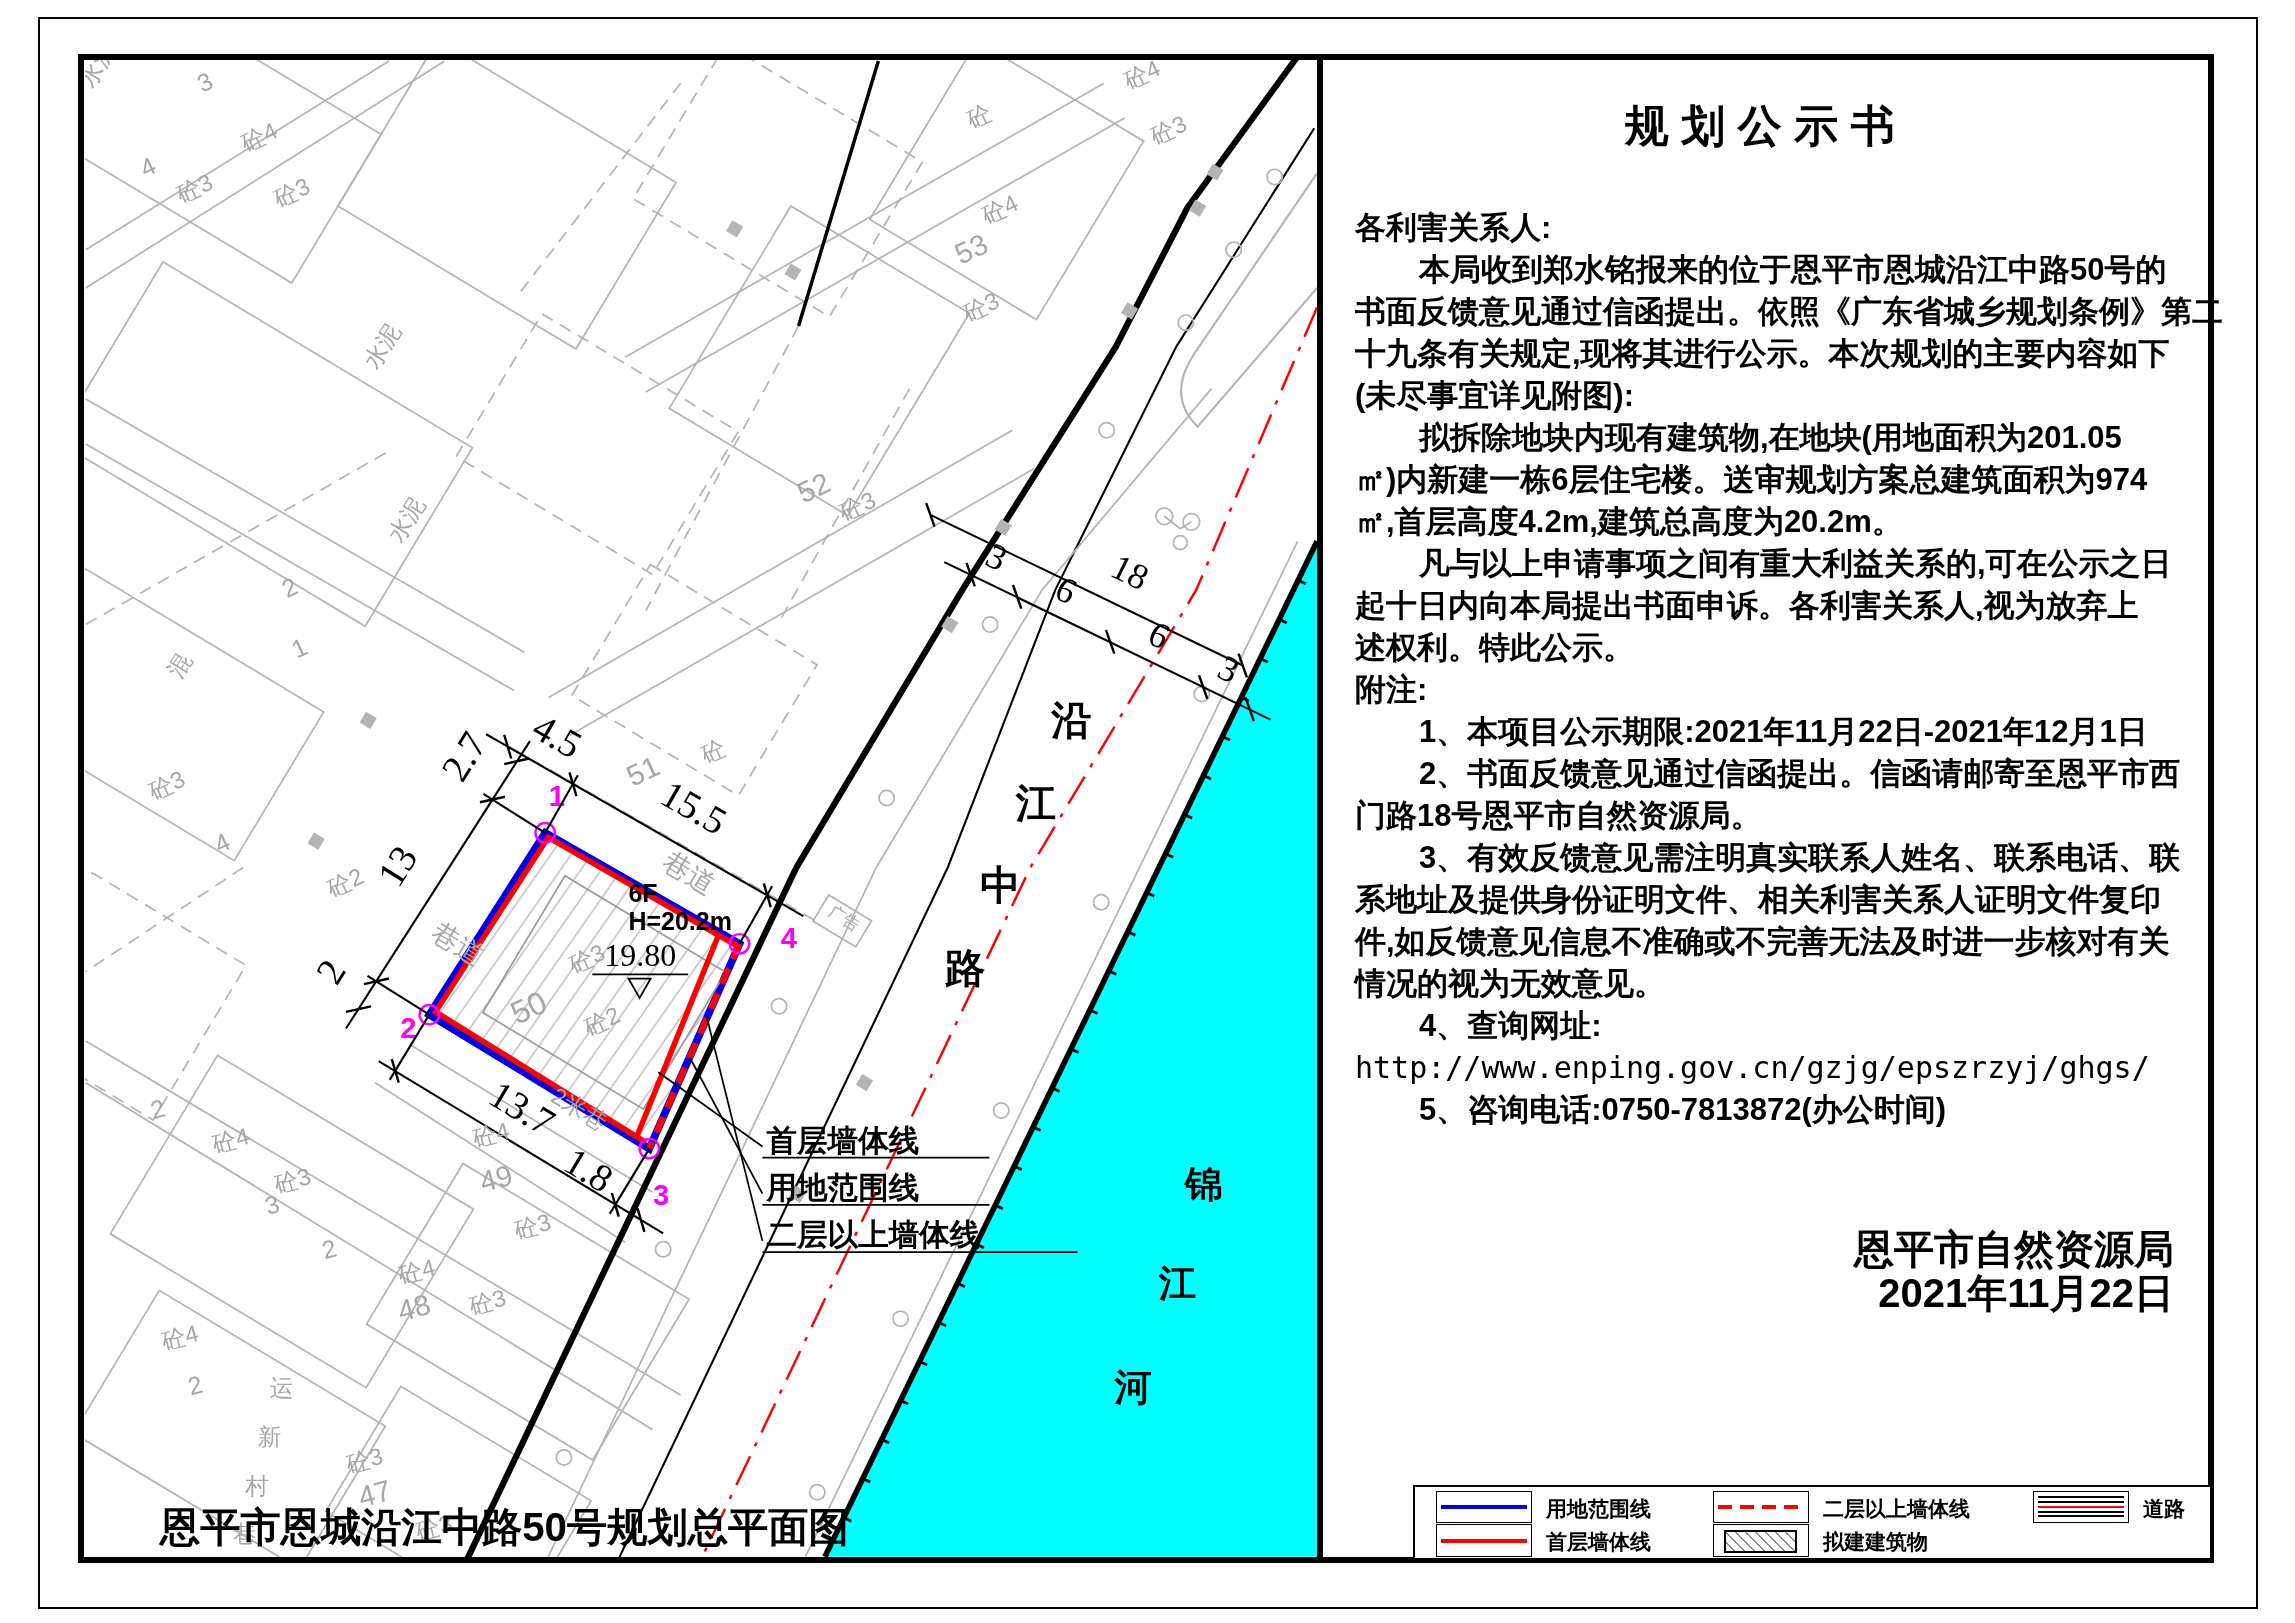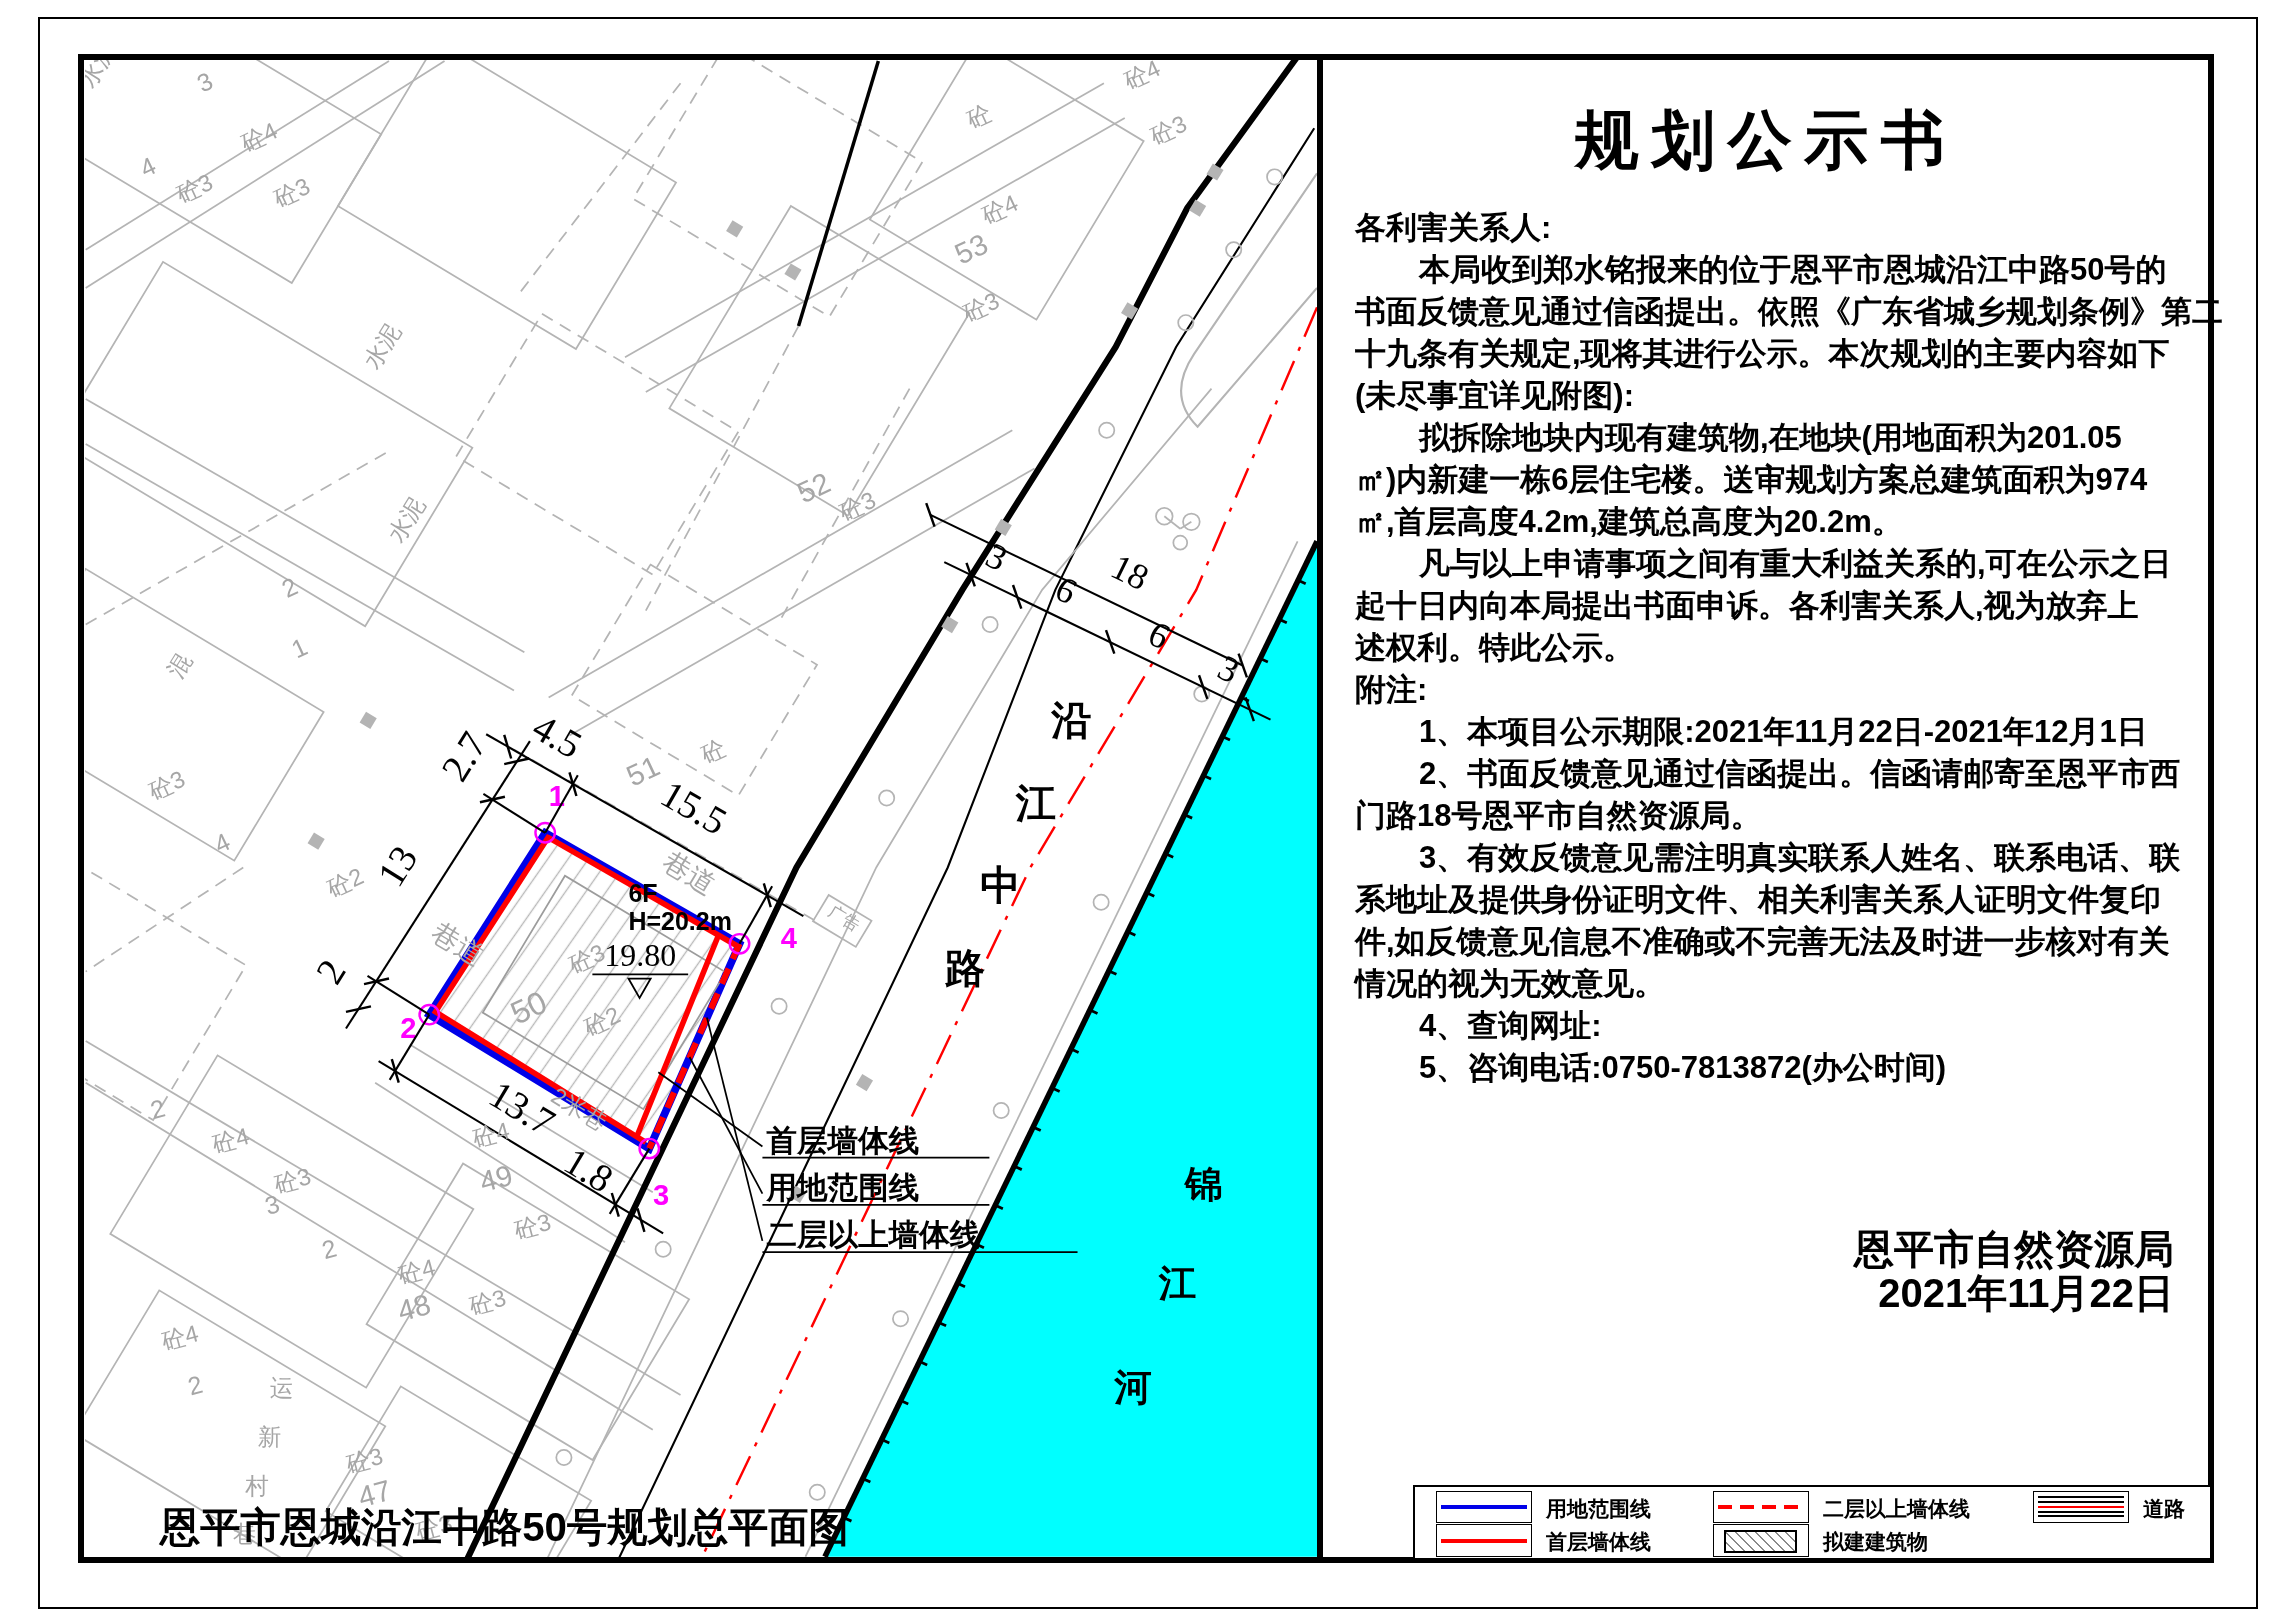--- a/index.html
+++ b/index.html
@@ -4,21 +4,21 @@
 <style>
   html,body{margin:0;padding:0;background:#888;}
   .page{position:relative;width:2295px;height:1624px;background:#ffffff;overflow:hidden;
         font-family:"Liberation Sans",sans-serif;color:#000;}
   .abs{position:absolute;}
   .outer-frame{left:38px;top:17.4px;width:2216px;height:1588px;border:2.8px solid #000;}
   .inner-frame{left:78px;top:54px;width:2124px;height:1497px;border:6.2px solid #000;}
   .panel-divider{left:1317px;top:60px;width:6.2px;height:1497px;background:#000;}
   
   .right-title{left:1323px;top:97px;width:886px;text-align:center;
-               font-size:64px;font-weight:bold;letter-spacing:12.5px;}
+               font-size:44px;font-weight:bold;letter-spacing:12.5px;}
   .notice-body{left:1355px;top:207px;width:845px;font-size:31px;font-weight:bold;line-height:42px;}
   .notice-body .ln{white-space:nowrap;height:42px;}
   .notice-body .ind{text-indent:64px;}
   .notice-body .mono{font-family:"DejaVu Sans Mono",monospace;font-weight:normal;font-size:30px;}
   .sig{left:1355px;width:819px;text-align:right;font-size:40px;font-weight:bold;white-space:nowrap;}
   
   .legend-box{left:1413px;top:1485px;width:795px;height:71px;
               border-left:2.8px solid #000;border-top:2.8px solid #000;background:#fff;}
   .lg-item{position:absolute;height:30.5px;}
   .lg-swatch{position:absolute;width:94px;height:30.5px;border:1.4px solid #000;background:#fff;}
@@ -346,20 +346,21 @@
     <div class="ln">述权利。特此公示。</div>
     <div class="ln">附注:</div>
     <div class="ln ind">1、本项目公示期限:2021年11月22日-2021年12月1日</div>
     <div class="ln ind">2、书面反馈意见通过信函提出。信函请邮寄至恩平市西</div>
     <div class="ln">门路18号恩平市自然资源局。</div>
     <div class="ln ind">3、有效反馈意见需注明真实联系人姓名、联系电话、联</div>
     <div class="ln">系地址及提供身份证明文件、相关利害关系人证明文件复印</div>
     <div class="ln">件,如反馈意见信息不准确或不完善无法及时进一步核对有关</div>
     <div class="ln">情况的视为无效意见。</div>
     <div class="ln ind">4、查询网址:</div>
+    <div class="ln mono">http://www.enping.gov.cn/gzjg/epszrzyj/ghgs/</div>
     <div class="ln ind">5、咨询电话:0750-7813872(办公时间)</div>
   </div>
 
   <div class="abs sig" style="top:1222px;">恩平市自然资源局</div>
   <div class="abs sig" style="top:1266px;">2021年11月22日</div>
 
   <div class="abs legend-box">
     <div class="lg-item" style="left:21px;top:3.5px;">
       <div class="lg-swatch">
           <div class="lg-line lg-blue"></div>

